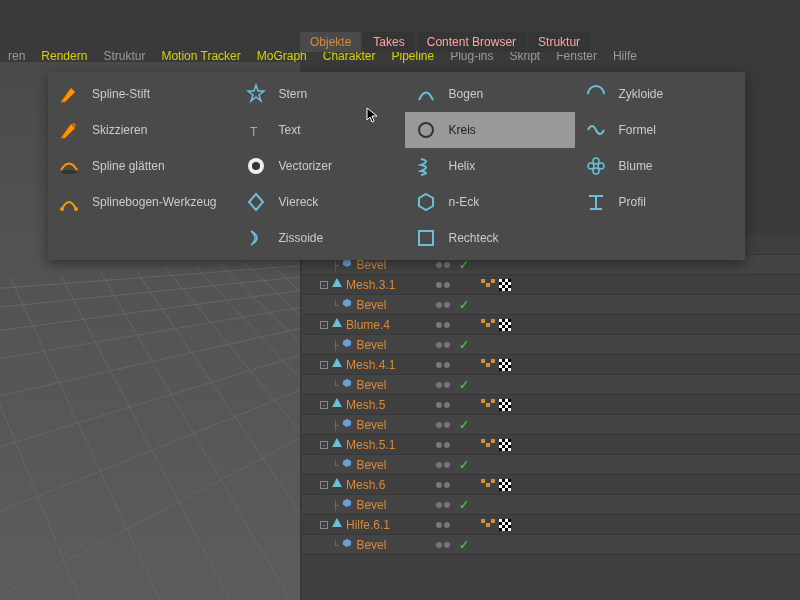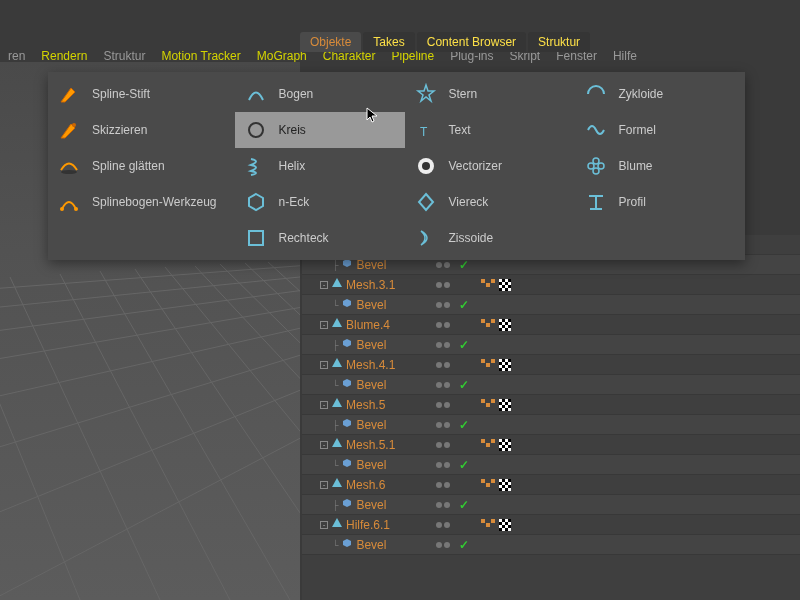--- a/index.html
+++ b/index.html
@@ -4,21 +4,21 @@
 <style>
 *{box-sizing:border-box;margin:0;padding:0;font-family:Arial,sans-serif;font-size:12px;}
 body{width:800px;height:600px;background:#3a3a3a;overflow:hidden;position:relative;}
 .top-menu{height:24px;background:#3a3a3a;display:flex;align-items:center;padding:0 8px;gap:16px;margin-top:44px;}
 .top-menu span{color:#999;cursor:pointer;}
 .top-menu span.y{color:#d4d400;}
 .toolbar-row{height:38px;background:#3a3a3a;display:flex;align-items:center;gap:4px;padding:0 4px;}
 .tool-icon{width:32px;height:30px;border-radius:4px;display:flex;align-items:center;justify-content:center;}
 .tool-icon svg{width:28px;height:26px;}
 .tabs{position:absolute;top:32px;left:300px;display:flex;gap:2px;}
-.tab{padding:3px 10px;background:#353535;color:#fde047;border-radius:3px 3px 0 0;cursor:pointer;}
+.tab{padding:3px 10px;background:#353535;color:#fca5a5;border-radius:3px 3px 0 0;cursor:pointer;}
 .tab.active{background:#4a4a4a;color:#d88b3a;}
 .mega-menu{position:absolute;top:58px;left:48px;background:#4a4a4a;display:flex;box-shadow:0 4px 12px rgba(0,0,0,0.4);z-index:10;margin-top:14px;}
 .menu-col{display:flex;flex-direction:column;padding:4px 0;}
 .menu-item{display:flex;align-items:center;gap:12px;padding:6px 18px 6px 10px;height:36px;cursor:pointer;min-width:170px;}
 .menu-item.sel{background:#999;}
 .menu-item .mi-icon{width:22px;height:22px;display:flex;align-items:center;justify-content:center;}
 .menu-item .mi-label{color:#ccc;}
 .menu-item.sel .mi-label{color:#222;}
 .viewport{position:absolute;top:62px;left:0;width:300px;height:538px;background:linear-gradient(#4a4a4a,#555);}
 .viewport svg{width:100%;height:100%;}
@@ -171,62 +171,20 @@
             <circle cx="18" cy="18" r="2" fill="#f90"></circle>
           </svg>
         </span>
         <span class="mi-label">Splinebogen-Werkzeug</span>
       </div>
     </div>
     <div class="menu-col">
       <div class="menu-item">
         <span class="mi-icon">
           <svg width="22" height="22" viewBox="0 0 22 22">
-            <path d="M4 17 Q11 2 18 17" fill="none" stroke="#6bbfd8" stroke-width="2"></path>
-          </svg>
-        </span>
-        <span class="mi-label">Bogen</span>
-      </div>
-      <div class="menu-item sel">
-        <span class="mi-icon">
-          <svg width="22" height="22" viewBox="0 0 22 22">
-            <circle cx="11" cy="11" r="7" fill="none" stroke="#333" stroke-width="2"></circle>
-          </svg>
-        </span>
-        <span class="mi-label">Kreis</span>
-      </div>
-      <div class="menu-item">
-        <span class="mi-icon">
-          <svg width="22" height="22" viewBox="0 0 22 22">
-            <path d="M6 4 Q16 6 6 10 Q16 12 6 16 Q16 18 6 20" fill="none" stroke="#6bbfd8" stroke-width="2"></path>
-          </svg>
-        </span>
-        <span class="mi-label">Helix</span>
-      </div>
-      <div class="menu-item">
-        <span class="mi-icon">
-          <svg width="22" height="22" viewBox="0 0 22 22">
-            <path d="M11 3 L18 7 L18 15 L11 19 L4 15 L4 7 Z" fill="none" stroke="#6bbfd8" stroke-width="2"></path>
-          </svg>
-        </span>
-        <span class="mi-label">n-Eck</span>
-      </div>
-      <div class="menu-item">
-        <span class="mi-icon">
-          <svg width="22" height="22" viewBox="0 0 22 22">
-            <rect x="4" y="4" width="14" height="14" fill="none" stroke="#6bbfd8" stroke-width="2"></rect>
-          </svg>
-        </span>
-        <span class="mi-label">Rechteck</span>
-      </div>
-    </div>
-    <div class="menu-col">
-      <div class="menu-item">
-        <span class="mi-icon">
-          <svg width="22" height="22" viewBox="0 0 22 22">
             <path d="M11 2 L13 8 L19 8 L14 12 L16 18 L11 14 L6 18 L8 12 L3 8 L9 8 Z" fill="none" stroke="#6bbfd8" stroke-width="1.5"></path>
           </svg>
         </span>
         <span class="mi-label">Stern</span>
       </div>
       <div class="menu-item">
         <span class="mi-icon">
           <svg width="22" height="22" viewBox="0 0 22 22">
             <text x="5" y="17" font-size="16" font-family="serif" fill="#6bbfd8">T</text>
           </svg>
@@ -250,20 +208,62 @@
         </span>
         <span class="mi-label">Viereck</span>
       </div>
       <div class="menu-item">
         <span class="mi-icon">
           <svg width="22" height="22" viewBox="0 0 22 22">
             <path d="M6 4 Q14 11 6 18 M6 4 Q18 11 6 18" fill="none" stroke="#6bbfd8" stroke-width="1.5"></path>
           </svg>
         </span>
         <span class="mi-label">Zissoide</span>
+      </div>
+    </div>
+    <div class="menu-col">
+      <div class="menu-item">
+        <span class="mi-icon">
+          <svg width="22" height="22" viewBox="0 0 22 22">
+            <path d="M4 17 Q11 2 18 17" fill="none" stroke="#6bbfd8" stroke-width="2"></path>
+          </svg>
+        </span>
+        <span class="mi-label">Bogen</span>
+      </div>
+      <div class="menu-item sel">
+        <span class="mi-icon">
+          <svg width="22" height="22" viewBox="0 0 22 22">
+            <circle cx="11" cy="11" r="7" fill="none" stroke="#333" stroke-width="2"></circle>
+          </svg>
+        </span>
+        <span class="mi-label">Kreis</span>
+      </div>
+      <div class="menu-item">
+        <span class="mi-icon">
+          <svg width="22" height="22" viewBox="0 0 22 22">
+            <path d="M6 4 Q16 6 6 10 Q16 12 6 16 Q16 18 6 20" fill="none" stroke="#6bbfd8" stroke-width="2"></path>
+          </svg>
+        </span>
+        <span class="mi-label">Helix</span>
+      </div>
+      <div class="menu-item">
+        <span class="mi-icon">
+          <svg width="22" height="22" viewBox="0 0 22 22">
+            <path d="M11 3 L18 7 L18 15 L11 19 L4 15 L4 7 Z" fill="none" stroke="#6bbfd8" stroke-width="2"></path>
+          </svg>
+        </span>
+        <span class="mi-label">n-Eck</span>
+      </div>
+      <div class="menu-item">
+        <span class="mi-icon">
+          <svg width="22" height="22" viewBox="0 0 22 22">
+            <rect x="4" y="4" width="14" height="14" fill="none" stroke="#6bbfd8" stroke-width="2"></rect>
+          </svg>
+        </span>
+        <span class="mi-label">Rechteck</span>
       </div>
     </div>
     <div class="menu-col">
       <div class="menu-item">
         <span class="mi-icon">
           <svg width="22" height="22" viewBox="0 0 22 22">
             <path d="M3 11 A8 8 0 0 1 19 11" fill="none" stroke="#6bbfd8" stroke-width="2"></path>
           </svg>
         </span>
         <span class="mi-label">Zykloide</span>

